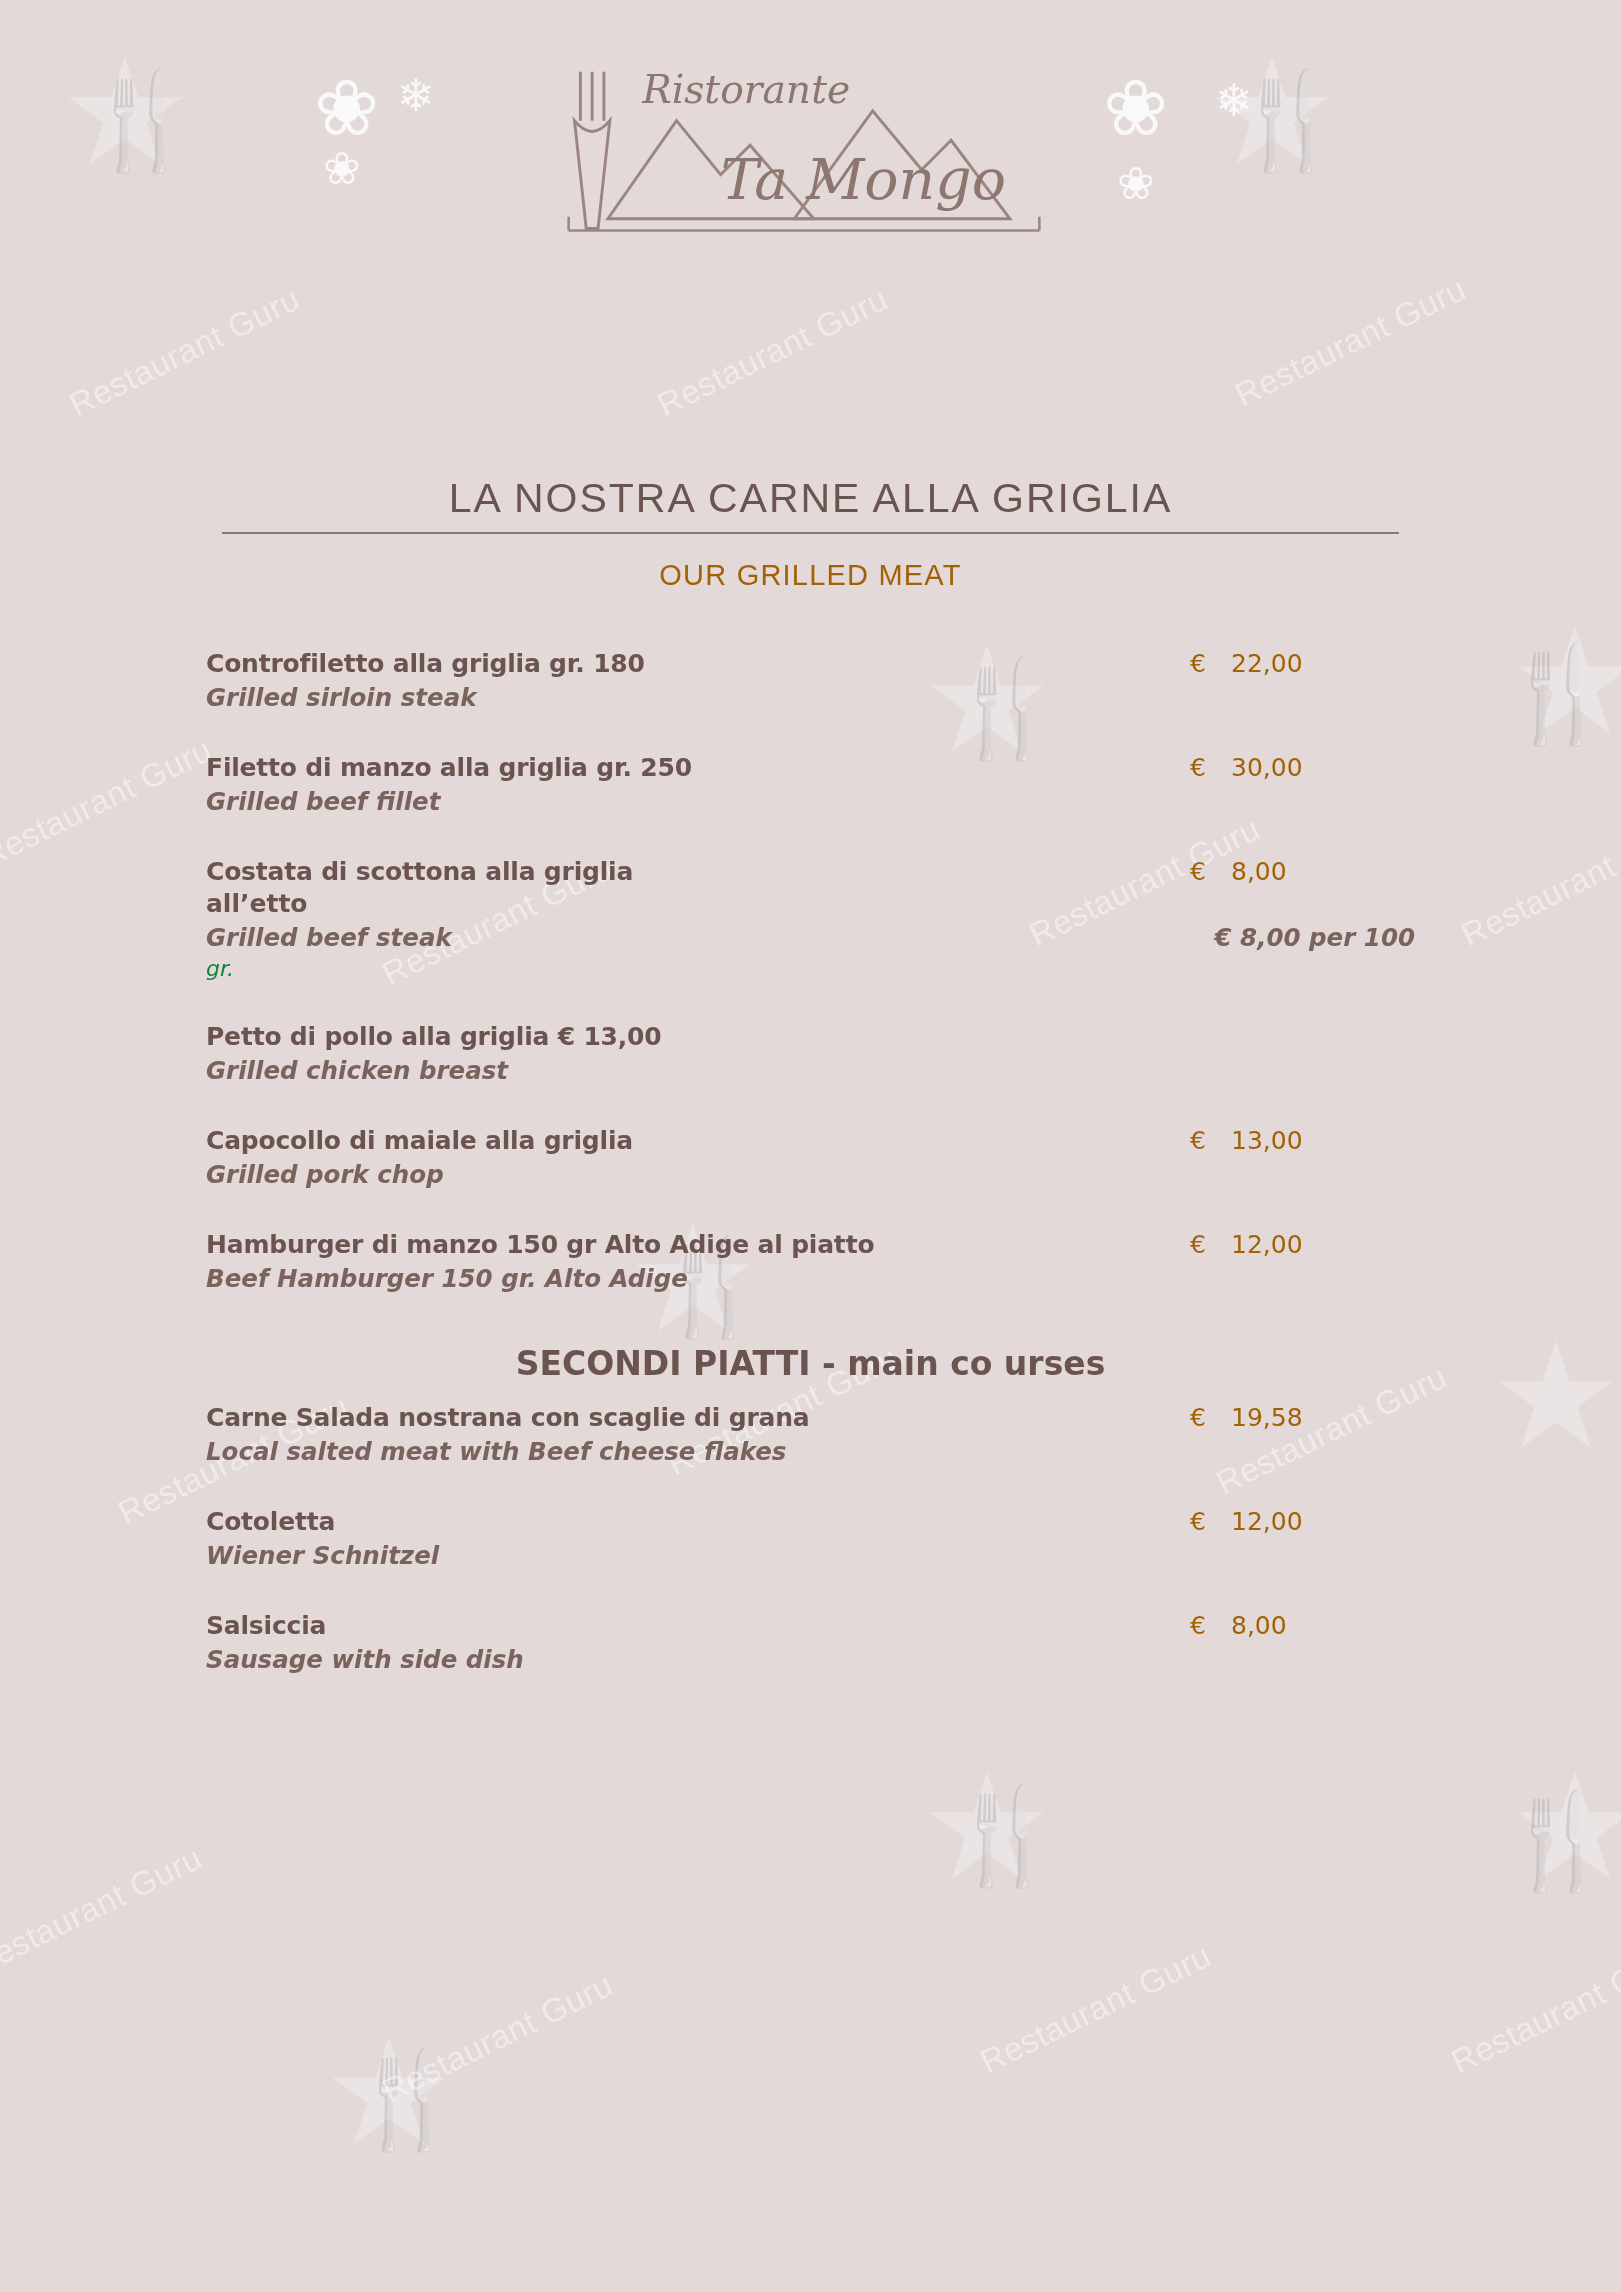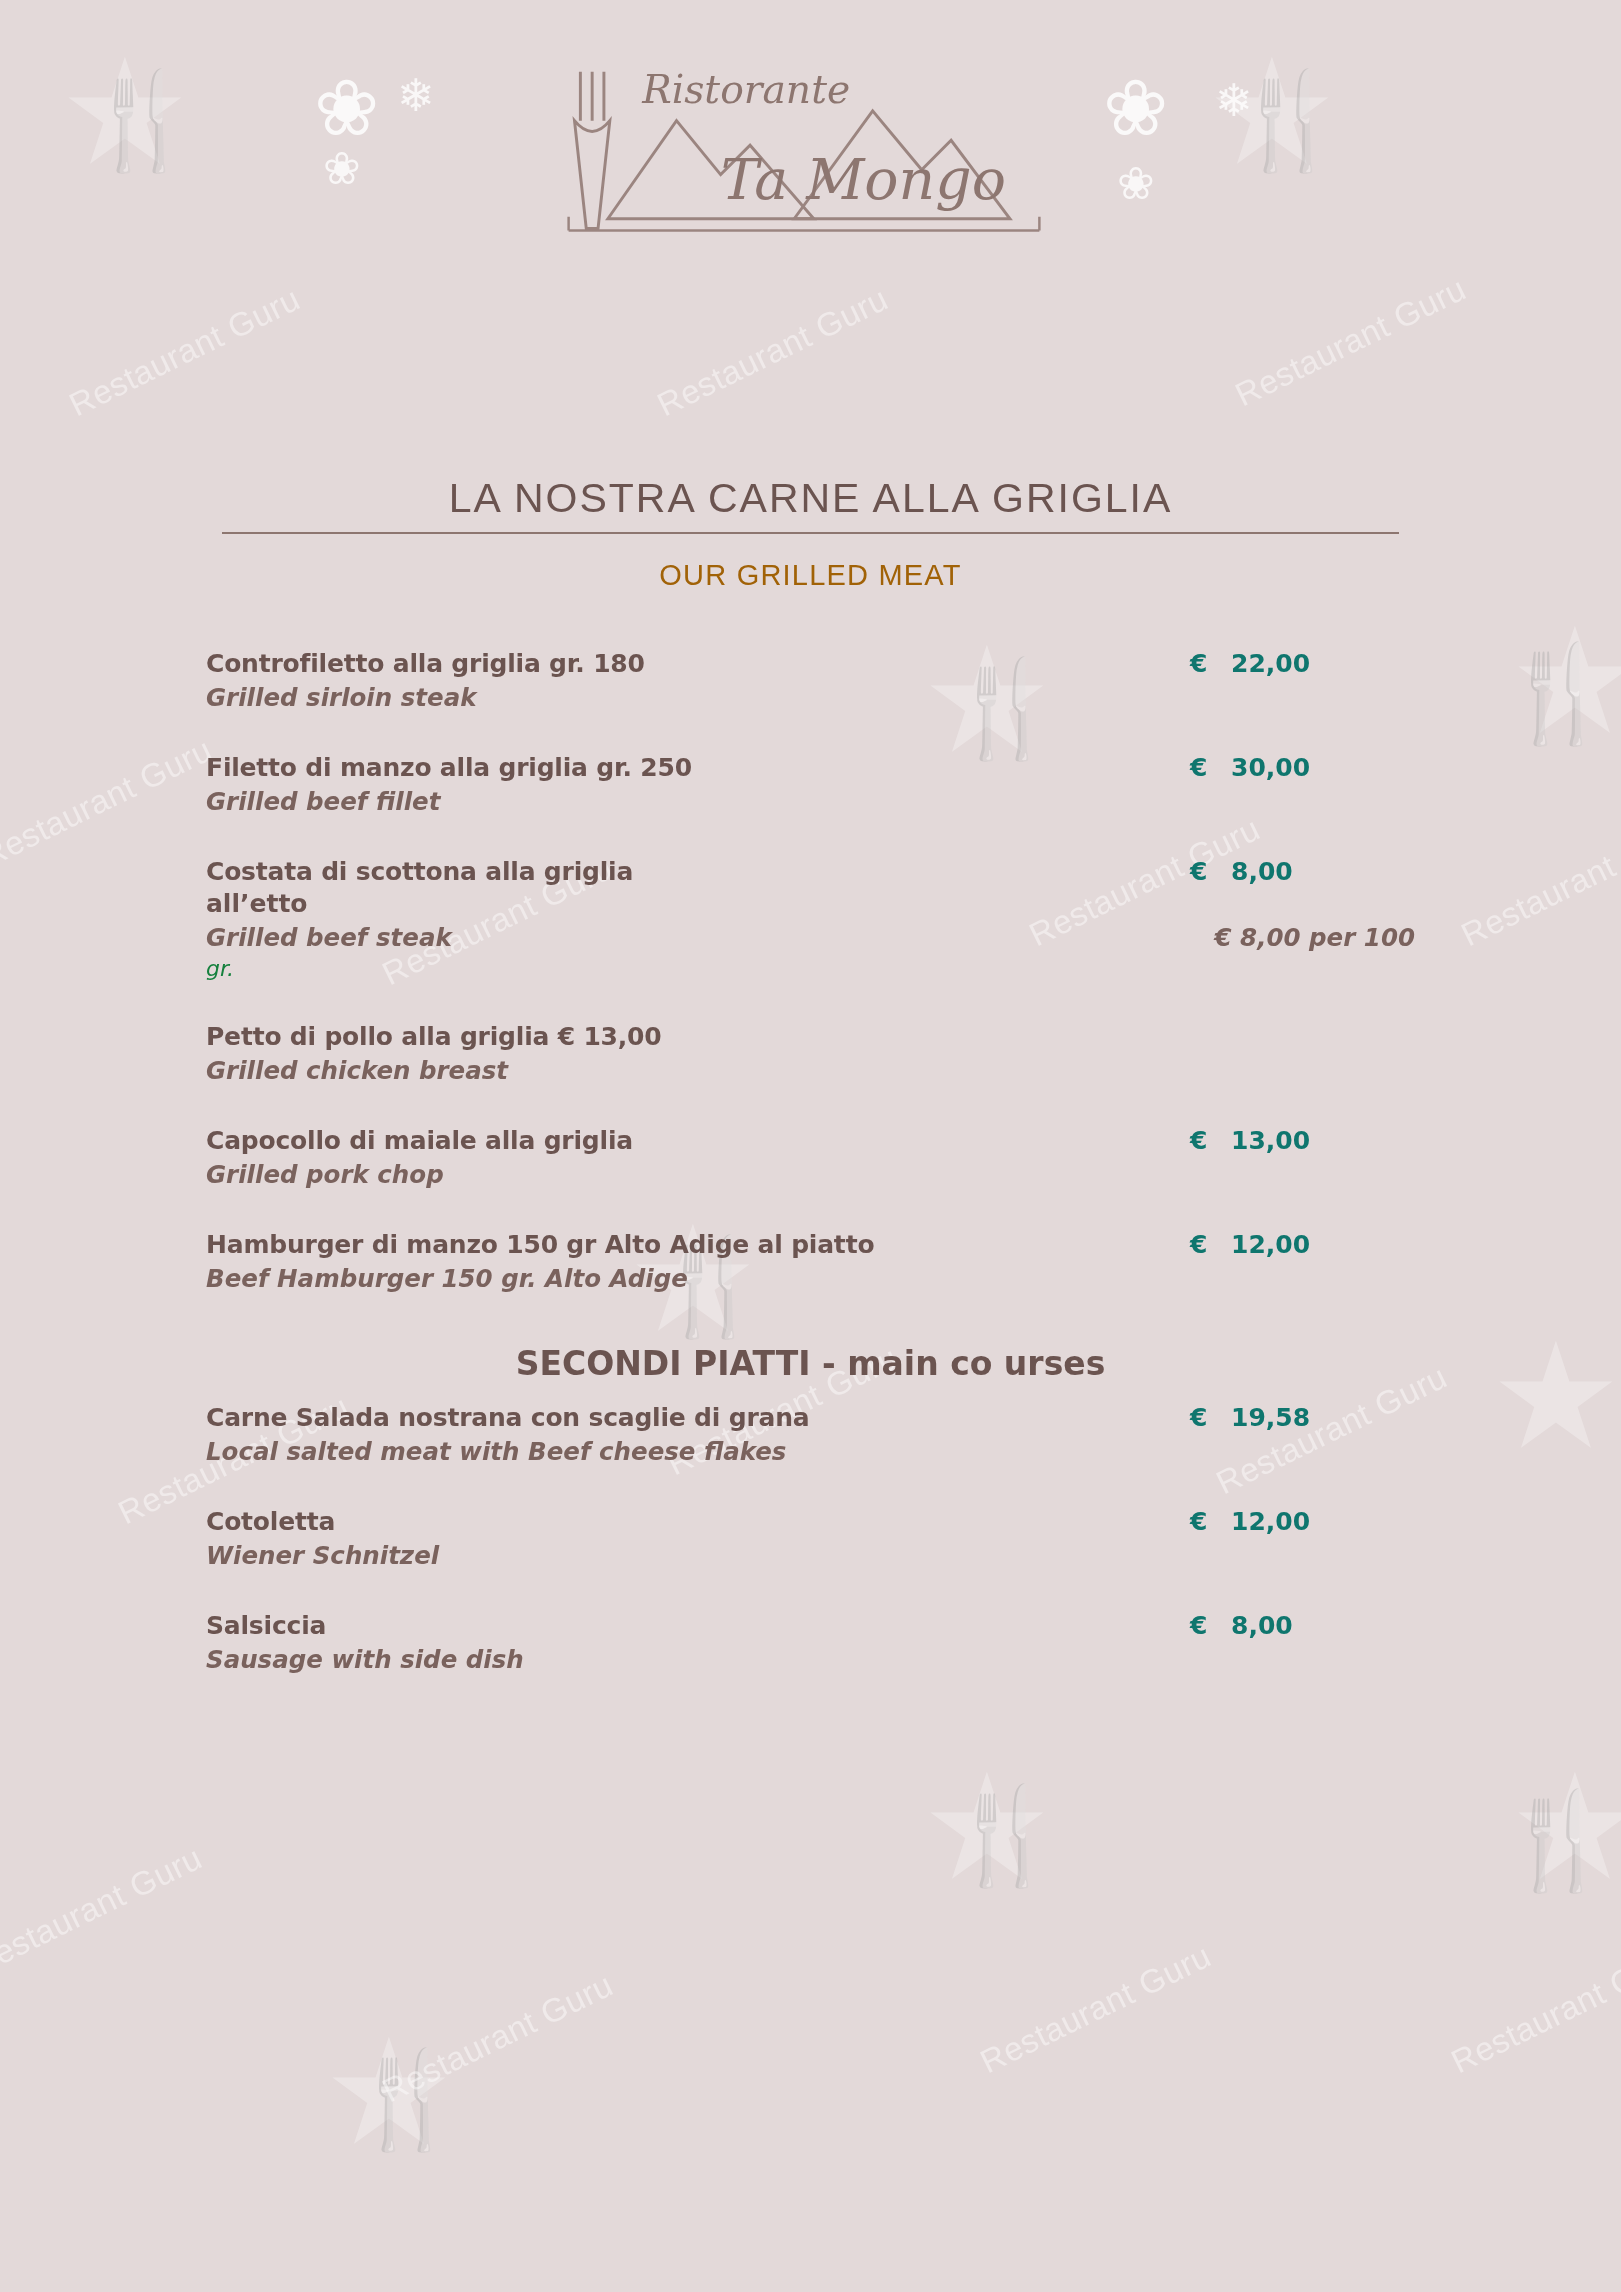--- a/index.html
+++ b/index.html
@@ -116,23 +116,23 @@
   .it-name {
     font-family: "DejaVu Sans", sans-serif;
     font-weight: bold;
     font-size: 25px;
     color: #6b5450;
     letter-spacing: -0.2px;
     flex: 1 1 auto;
   }
   .price {
     font-family: "DejaVu Sans", sans-serif;
-    font-weight: bold;
+    font-weight: normal;
     font-size: 25px;
-    color: #0f766e;
+    color: #a16207;
     white-space: nowrap;
     flex: 0 0 auto;
     width: 225px;
     text-align: left;
     margin-left: 30px;
   }
   .price .cur { display: inline-block; width: 41px; }
   .en-row {
     display: flex;
     align-items: baseline;

